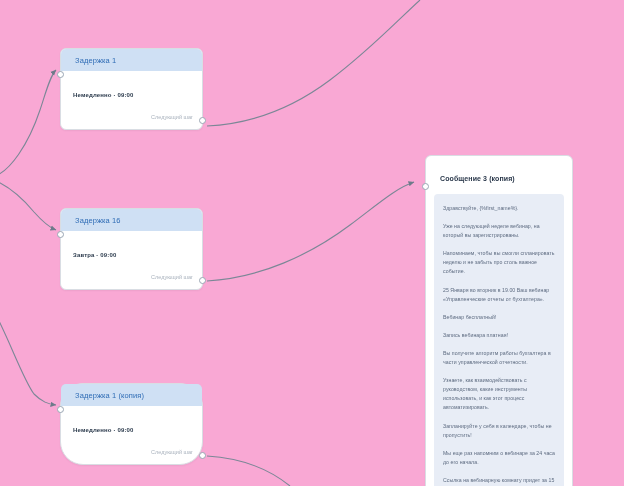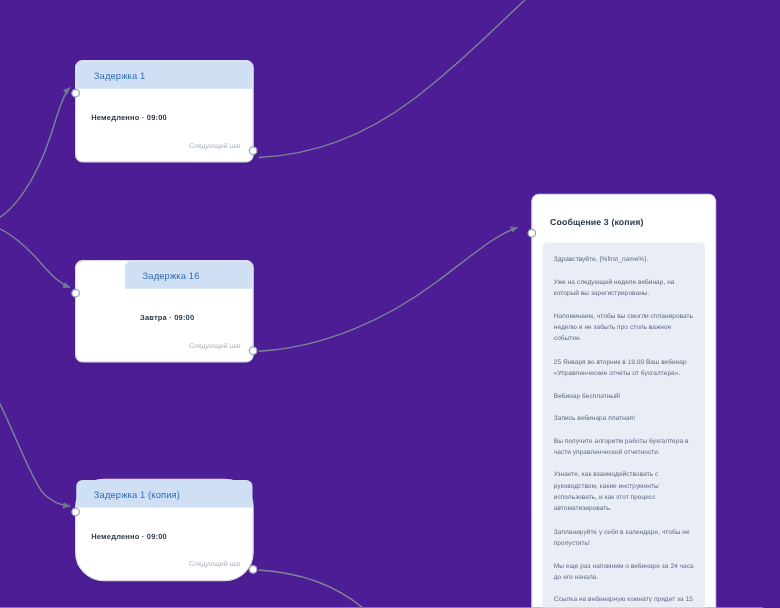--- a/index.html
+++ b/index.html
@@ -13,21 +13,21 @@
     font-family: "Liberation Sans", sans-serif;
     overflow: hidden;
     position: relative;
   }
 
   #canvas {
     position: absolute;
     inset: 0;
     width: 624px;
     height: 486px;
-    background: #4c1d95;
+    background: #f9a8d4;
   }
 
   
   #edges {
     position: absolute;
     left: 0;
     top: 0;
     width: 624px;
     height: 486px;
     pointer-events: none;
@@ -164,21 +164,21 @@
     </div>
     <div class="node-body">
       <span class="node-schedule">Немедленно · 09:00</span>
     </div>
     <div class="node-footer">
       <span class="next-step-label">Следующий шаг</span>
     </div>
     <div class="port port-out" style="bottom:5px;"></div>
   </div>
 
-  <div class="node delay-node" style="left:60px; top:208px;padding-left:39px;">
+  <div class="node delay-node" style="left:60px; top:208px;">
     <div class="port port-in" style="top:22px;"></div>
     <div class="node-header">
       <span class="node-header-title">Задержка 16</span>
     </div>
     <div class="node-body">
       <span class="node-schedule">Завтра · 09:00</span>
     </div>
     <div class="node-footer">
       <span class="next-step-label">Следующий шаг</span>
     </div>

